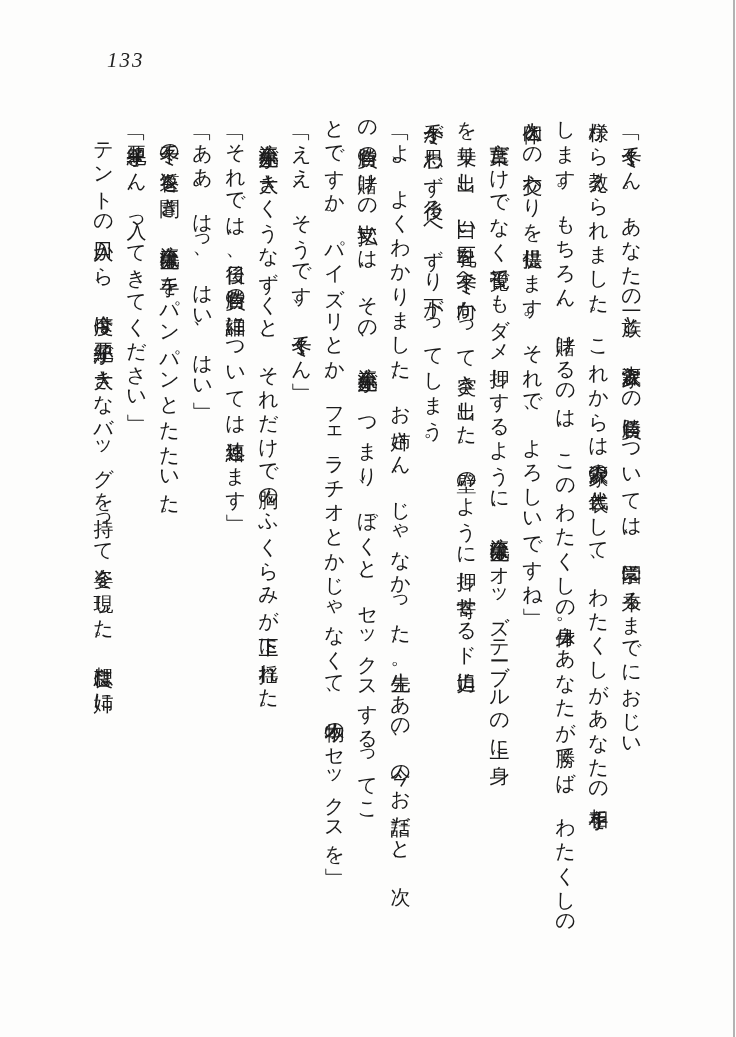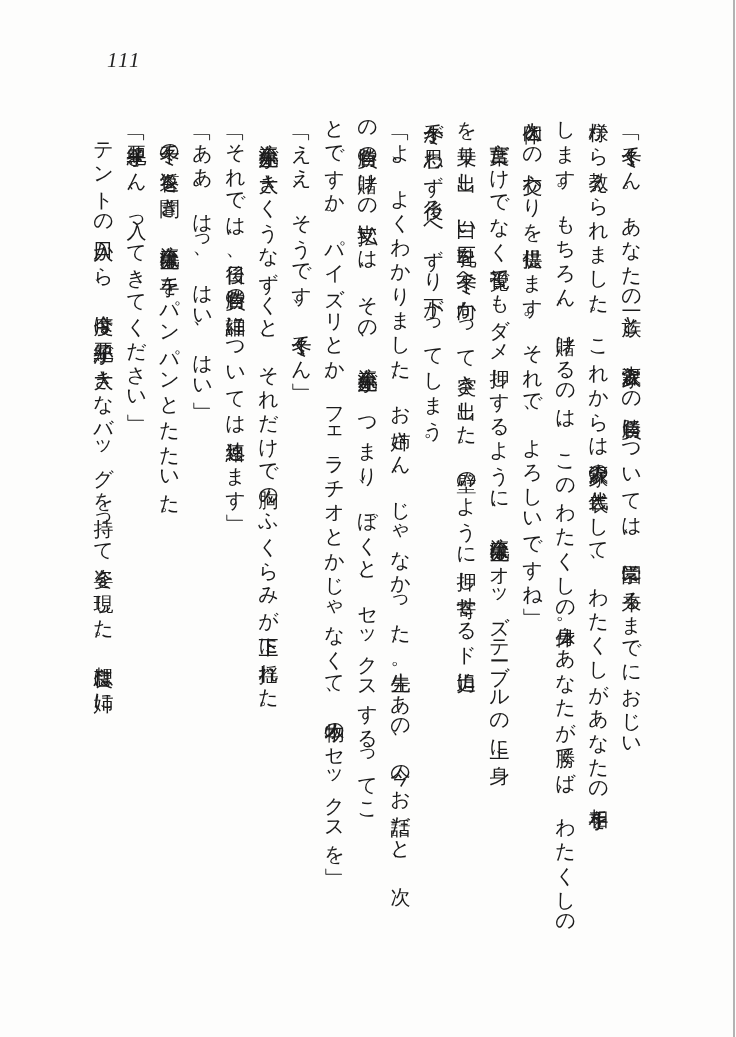--- a/index.html
+++ b/index.html
@@ -47,21 +47,21 @@
     width: 2px;
     height: 1037px;
     background: #b3b3b3;
   }
 </style>
 </head>
 <body>
 
 <div class="page">
 
-  <div class="page-number">111</div>
+  <div class="page-number">133</div>
 
   <div class="text-block">
     <div class="text-line">　「千冬くん。あなたの一族と、森沢家との勝負については、学園に来るまでにおじい</div>
     <div class="text-line">様から教えられました。これからは森沢家の代表として、わたくしがあなたの相手を</div>
     <div class="text-line">します。もちろん、賭けるのは、このわたくしの身体。あなたが勝てば、わたくしの</div>
     <div class="text-line">肉体との交わりを提供します。それで、よろしいですね」</div>
     <div class="text-line">　言葉だけでなく視覚でもダメ押しするように、流奈先生はオッズテーブルの上に身</div>
     <div class="text-line">を乗り出し、白い巨乳を千冬へ向かって突き出した。壁のように押し寄せるド迫力に、</div>
     <div class="text-line">千冬が思わず後ろへずり下がってしまう。</div>
     <div class="text-line">　「よ、よくわかりました、お姉さん、じゃなかった、先生。あの、今のお話だと、次</div>

